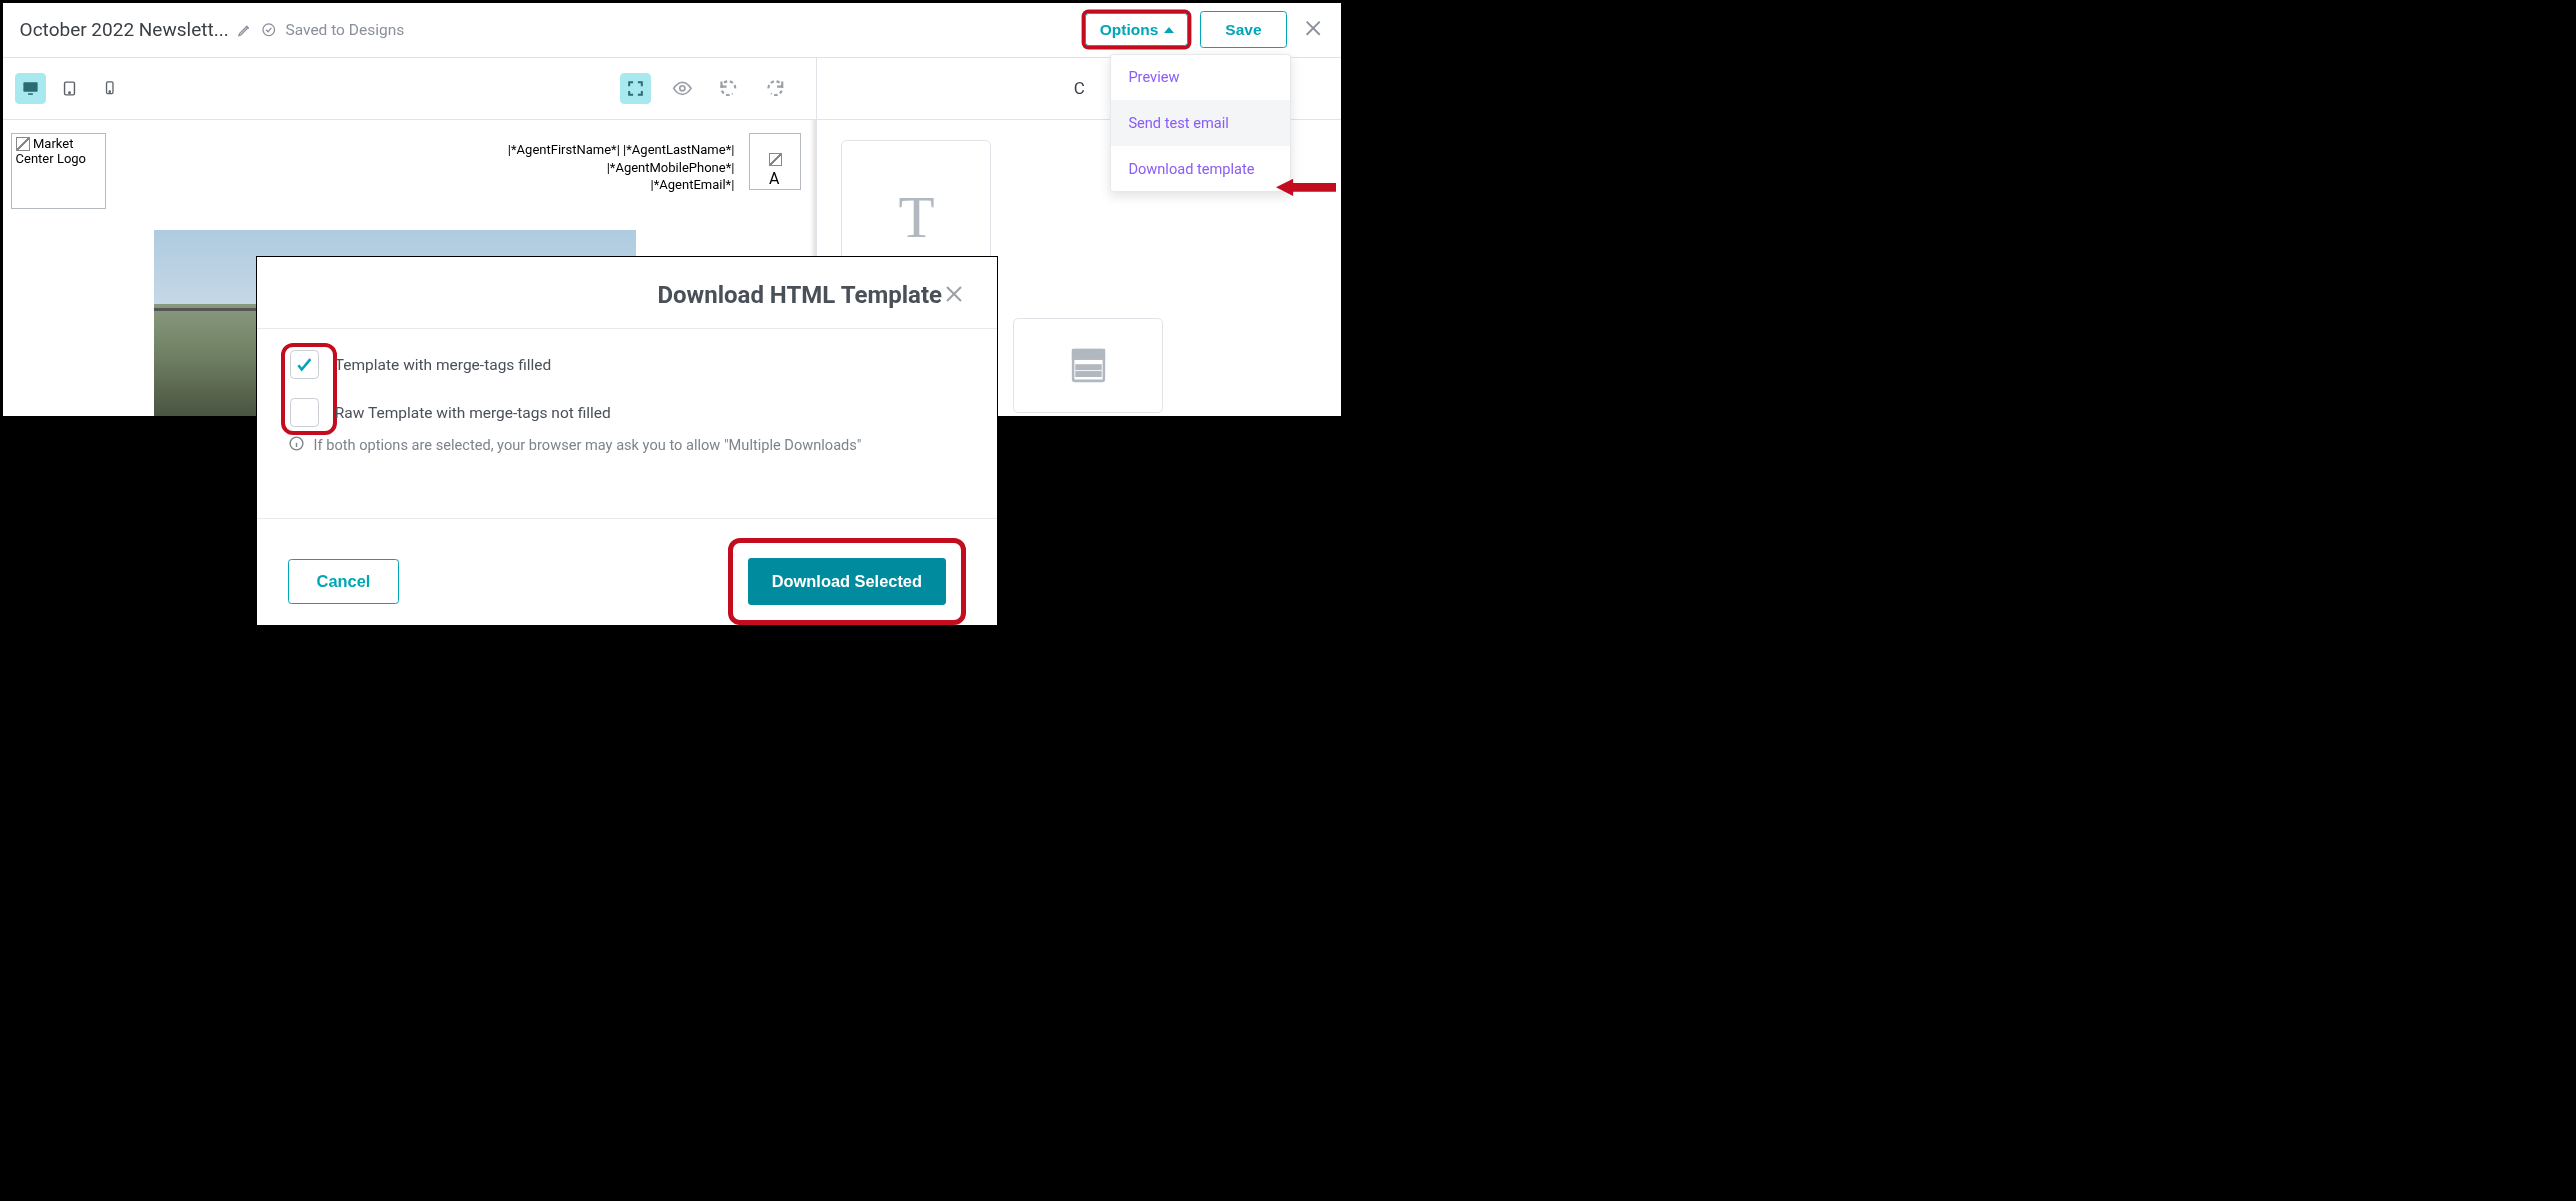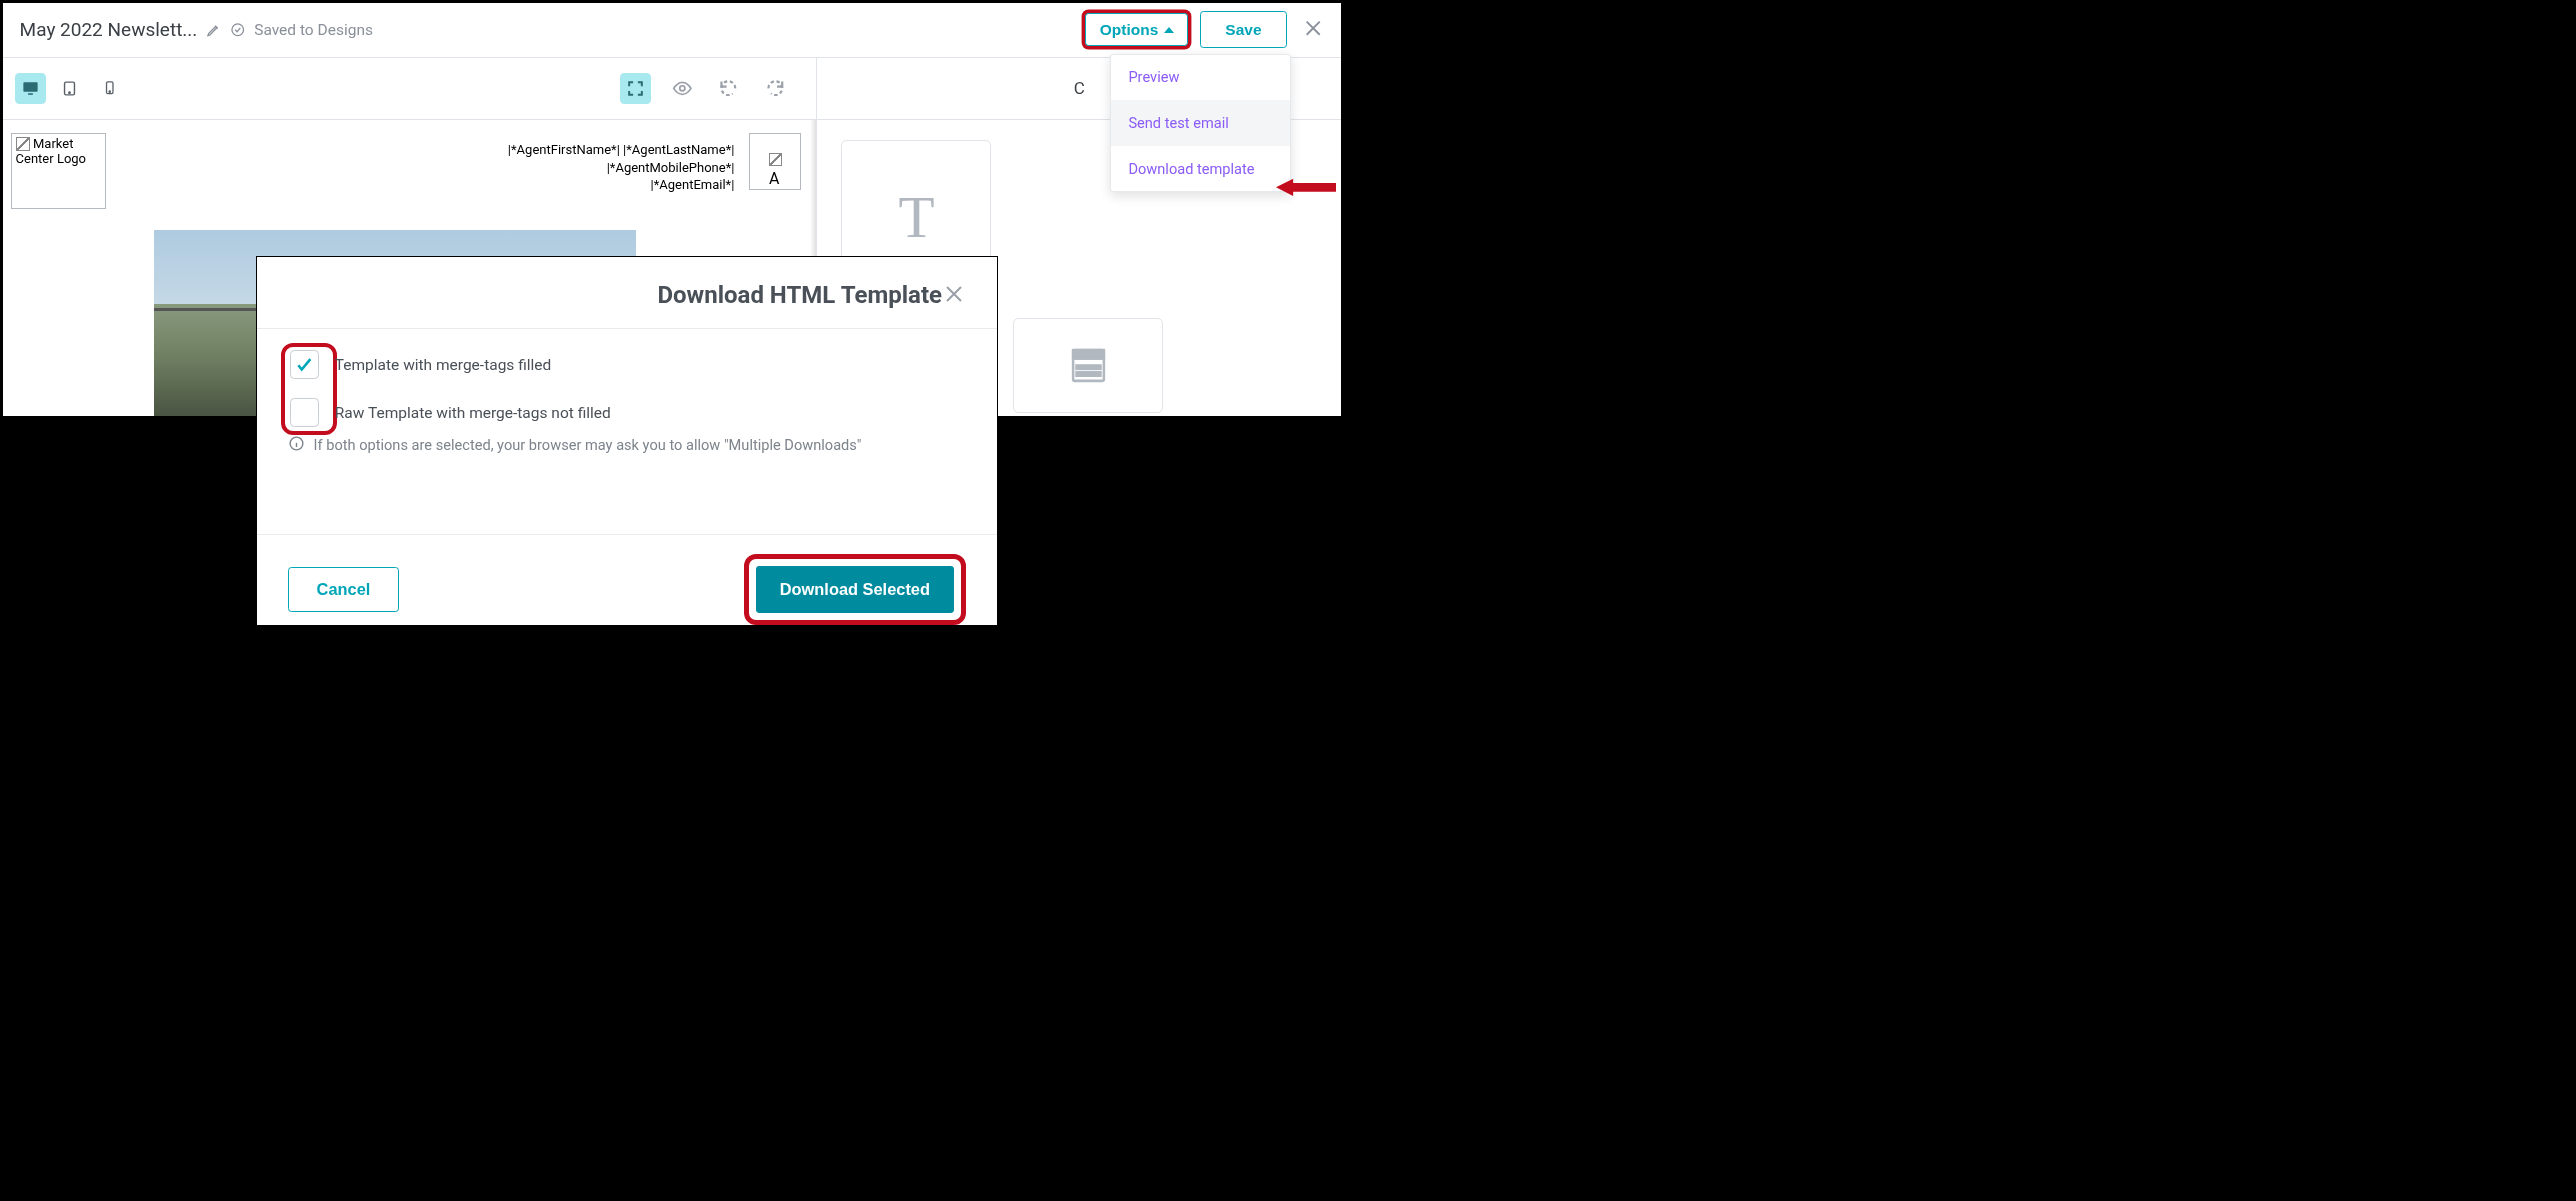--- a/index.html
+++ b/index.html
@@ -161,34 +161,34 @@
   .cb-label { position:absolute; left: 6.9px; white-space:nowrap; font-size:15.5px; color:#4a5058; }
   .info-row { display:flex; align-items:center; gap:8.6px; color:#7d848c; font-size:14.6px;}
   .modal-footer {
     border-top:0.9px solid #e8ebee; padding:19px 31px 0 31px;
     display:flex; align-items:center; justify-content:space-between;
   }
   .cancel-btn {
     border:0.9px solid #00a6b8; color:#00a6b8; background:#fff;
     font-size:16.4px; font-weight:600; padding:12px 27.6px; border-radius:3.4px; cursor:pointer;
   }
-  .dl-wrap { padding:7px; border:5.2px solid #c30d1f; border-radius:12px; }
+  .dl-wrap { padding:15px; border:5.2px solid #c30d1f; border-radius:12px; }
   .download-btn {
     border:none; background:#008c9e; color:#fff; font-size:16.4px; font-weight:700;
     padding:13.8px 24px; border-radius:3.4px; cursor:pointer;
   }
 </style>
 </head>
 <body>
 
 <div class="app-frame">
 
   <div class="topbar">
     <div class="title-area">
-      <span class="title-text">May 2022 Newslett...</span>
+      <span class="title-text">October 2022 Newslett...</span>
       <span class="pencil-icon">
         <svg width="15.5" height="15.5" viewBox="0 0 24 24" fill="none" stroke="currentColor" stroke-width="2">
             <path d="M3 21l3-1 11-11-2-2L4 18l-1 3z"></path>
             <path d="M14 6l4 4"></path>
           </svg>
       </span>
       <span class="check-icon">
         <svg width="15.5" height="15.5" viewBox="0 0 24 24" fill="none" stroke="currentColor" stroke-width="2">
             <circle cx="12" cy="12" r="9"></circle>
             <path d="M8 12l3 3 5-6"></path>

